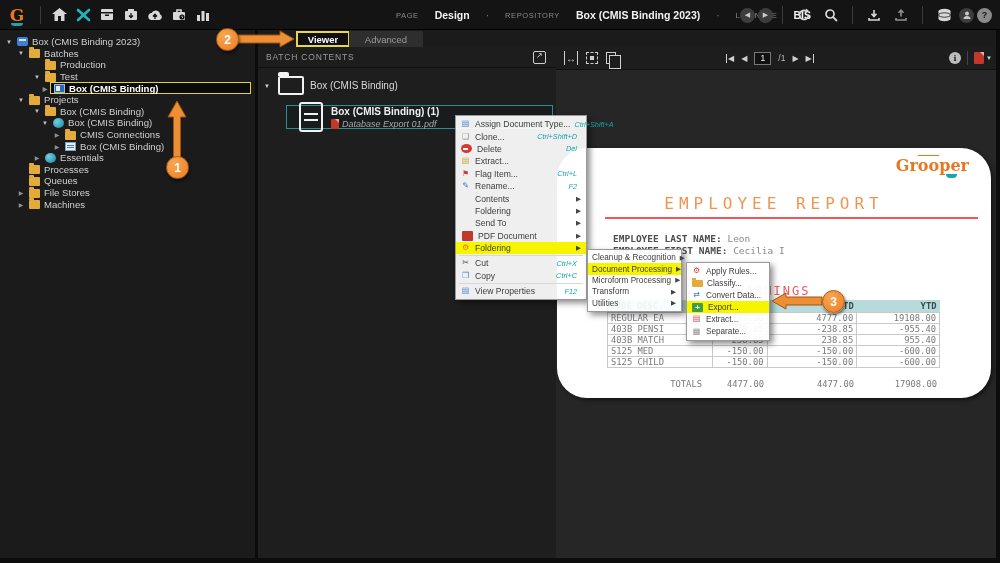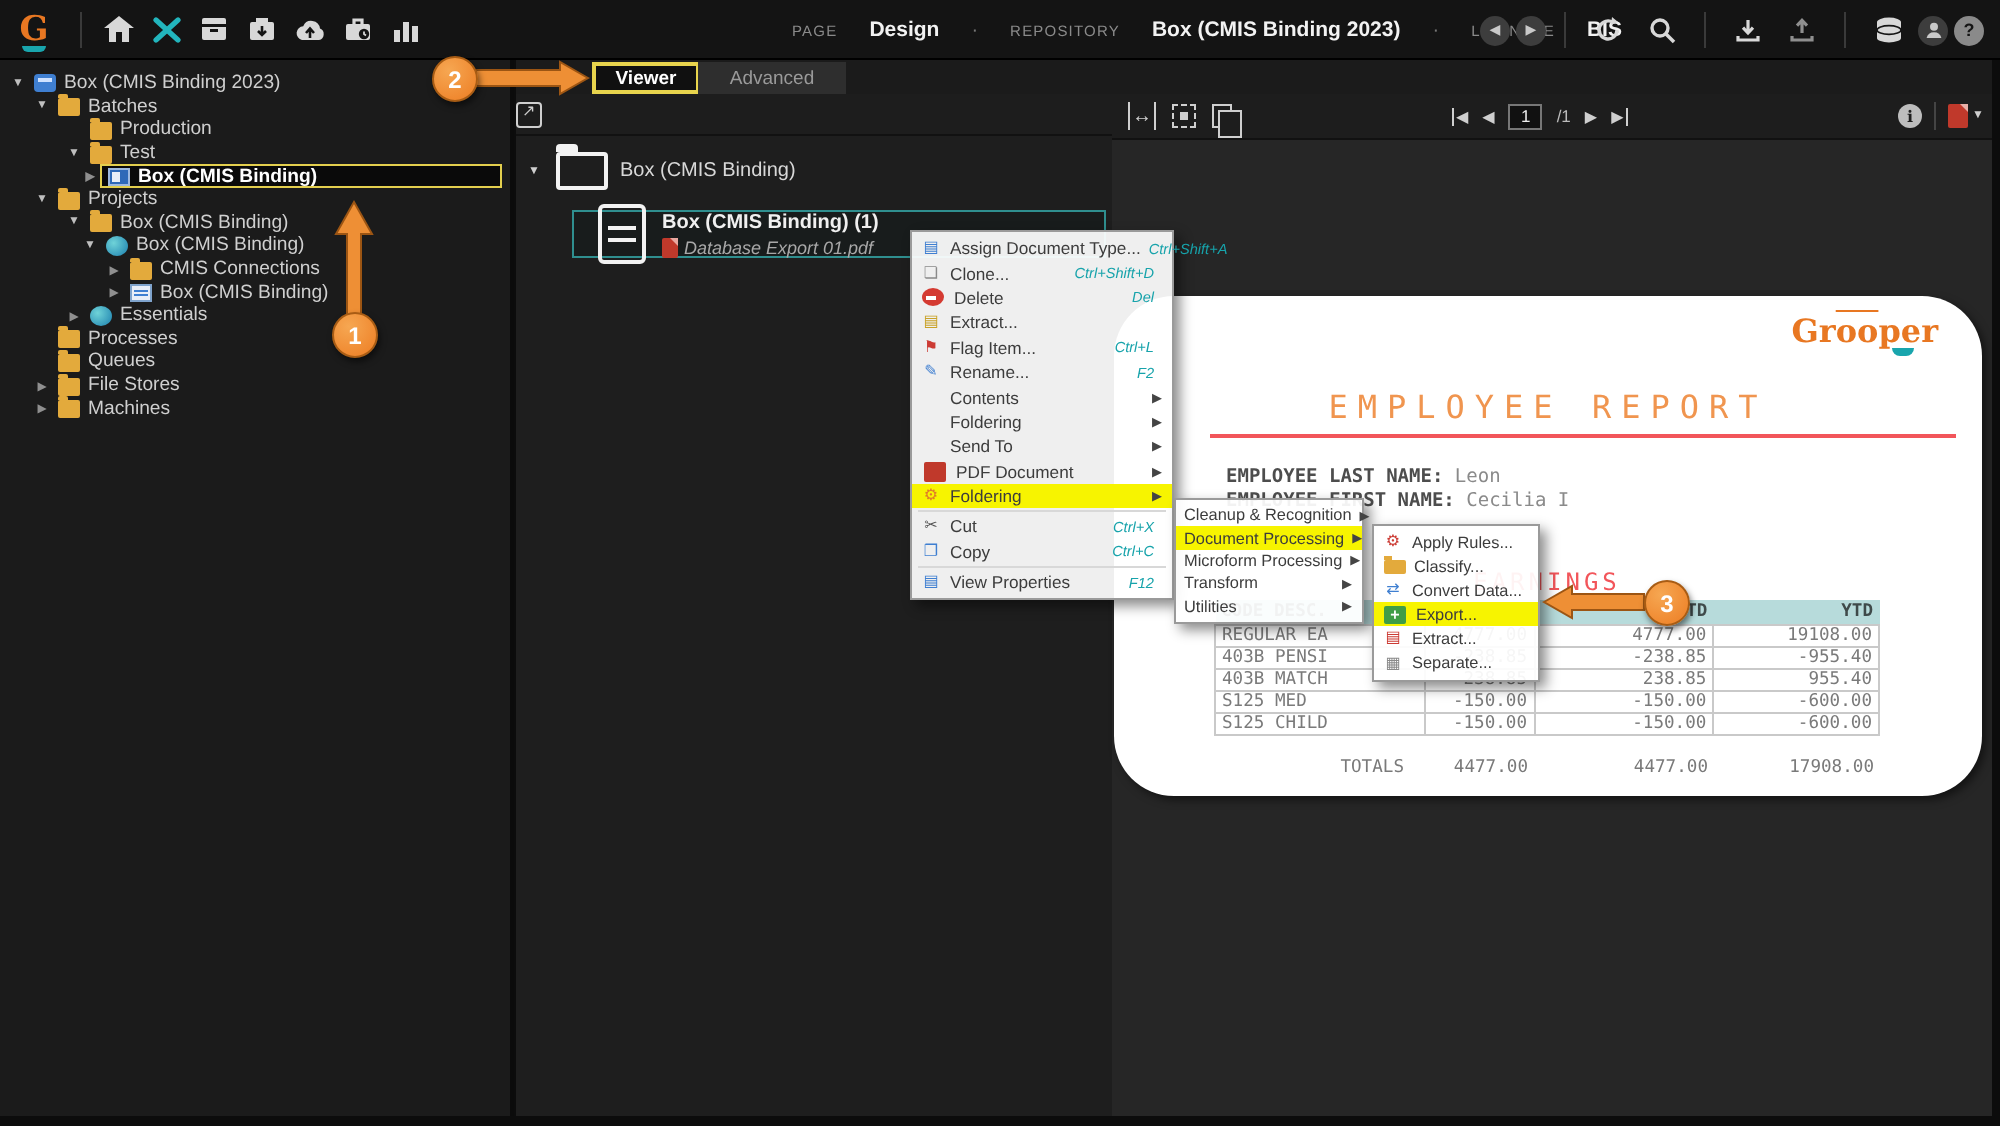--- a/index.html
+++ b/index.html
@@ -412,20 +412,21 @@
         </span>
       </div>
     </div>
 
   <div id="tabstrip">
     <div class="tab" id="tab-viewer">Viewer</div>
     <div class="tab" id="tab-advanced">Advanced</div>
   </div>
 
   <div id="batchbar">
+    <span class="bc-title">BATCH CONTENTS</span>
     <span class="popout"></span>
   </div>
 
   <div id="midcontent">
     <div class="folder-row">
       <span class="exp open"></span>
       <span class="bigfolder"></span>
       <span class="flabel">Box (CMIS Binding)</span>
     </div>
     <div class="doc-row">

